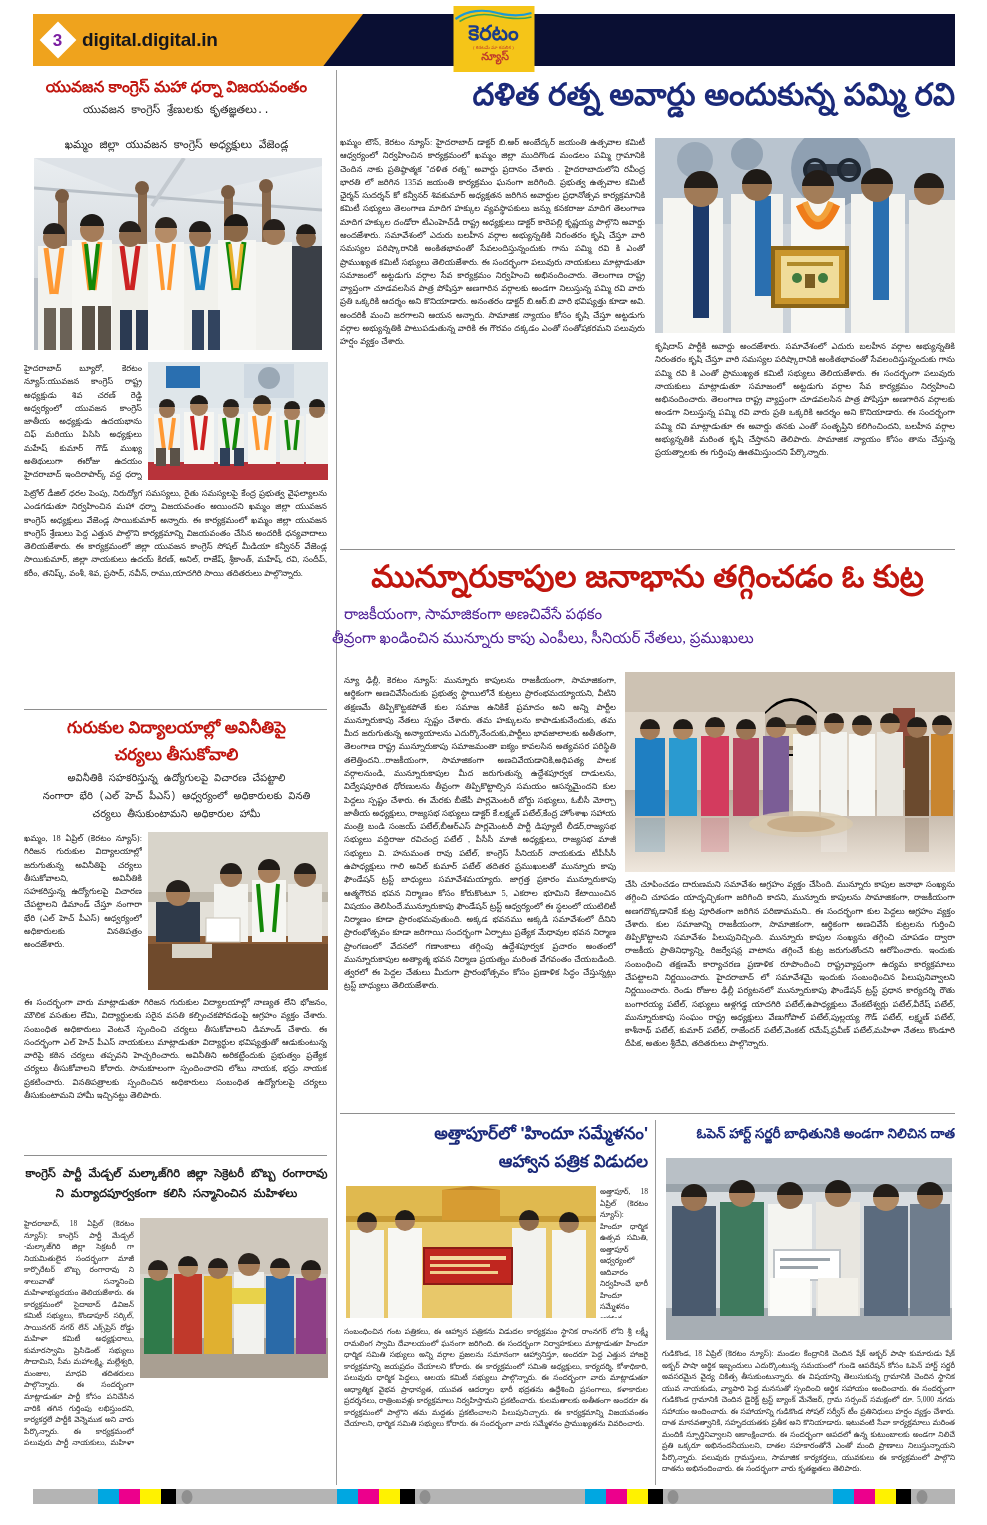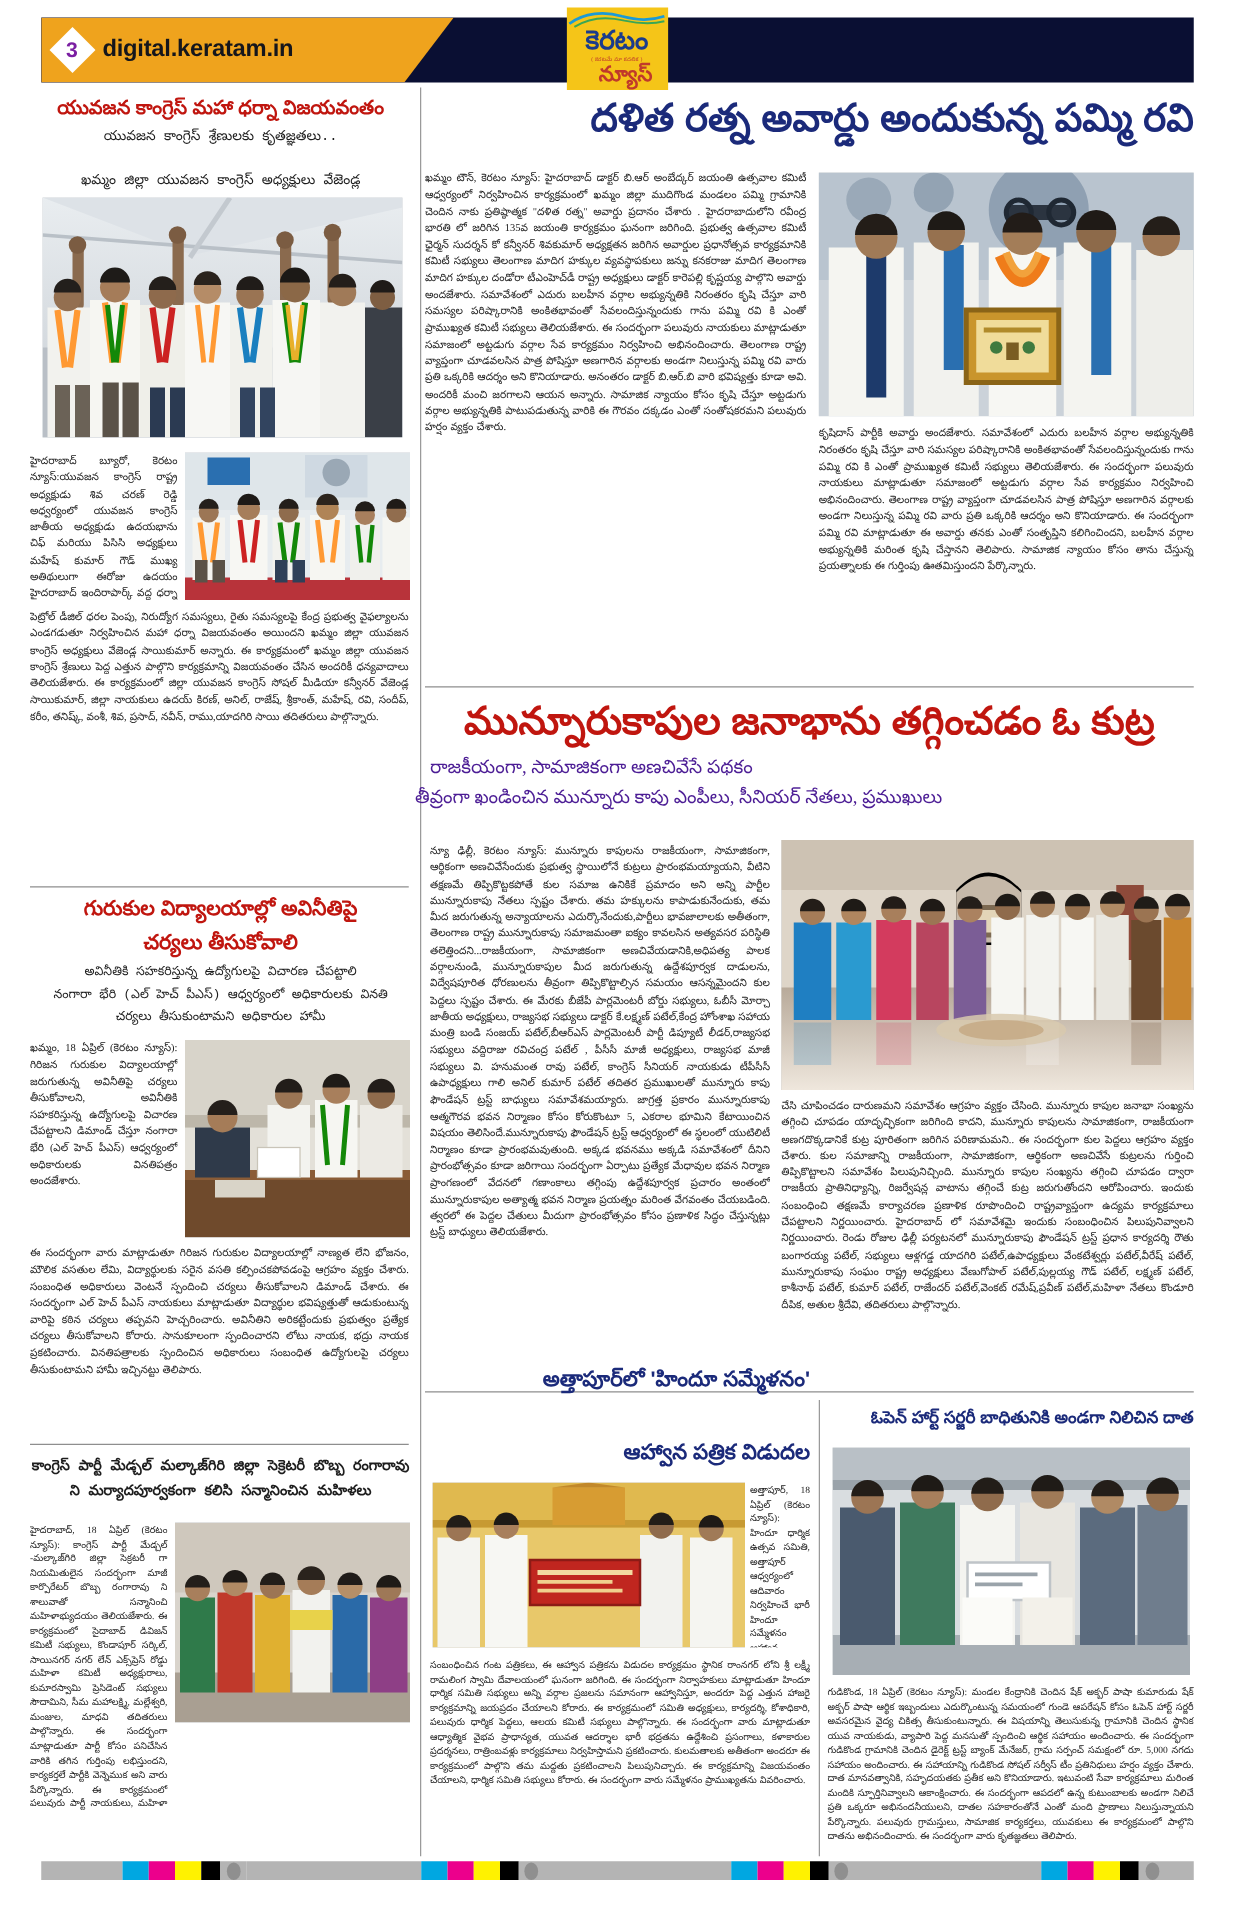--- a/index.html
+++ b/index.html
@@ -71,23 +71,23 @@
     font-family: "Liberation Sans", sans-serif;
     font-weight: bold; font-size: 21px; color: #1b3c8c;
     line-height: 1; margin-top: -1px;
   }
   .logo-tag {
     font-size: 4.5px; color: #c0392b; letter-spacing: .2px;
     margin-top: 2px; white-space: nowrap;
   }
   .logo-sub {
     font-family: "Liberation Sans", sans-serif;
-    font-weight: bold; font-size: 17px; color: #c0392b;
+    font-weight: bold; font-size: 11px; color: #c0392b;
     line-height: 1; margin-top: 0px; align-self: flex-end;
-    margin-right: 12px;
+    margin-right: 25px;
   }
 
   
   .vline { position: absolute; width: 1px; background: #9a9a9a; }
   .hline { position: absolute; height: 1px; background: #8e8e8e; }
 
   
   .hl-red-big {
     font-family: "Liberation Sans", sans-serif;
     font-weight: bold; color: #c0160f;
@@ -136,21 +136,21 @@
 </head>
 <body>
 
 <div id="page">
 
   <div class="masthead">
     <div class="mh-left">
       <div class="pagenum-diamond">
         <span>3</span>
       </div>
-      <div class="site-url">digital.keratam.in</div>
+      <div class="site-url">digital.digital.in</div>
     </div>
   </div>
 
   <div class="logo-box">
     <svg class="logo-wave" viewBox="0 0 80 15">
       <path d="M2 11 C14 2, 30 1, 44 5 C56 8, 66 9, 78 5" stroke="#1b9ad6" stroke-width="2.2" fill="none"></path>
       <path d="M6 13.5 C18 6, 32 5, 46 8.5 C58 11, 68 11.5, 78 9" stroke="#3aa655" stroke-width="1.6" fill="none"></path>
     </svg>
     <div class="logo-main">కెరటం</div>
     <div class="logo-tag">( కెరటమే మా కదలిక )</div>
@@ -489,21 +489,21 @@
 
       <ellipse cx="176" cy="152" rx="52" ry="13" fill="#d8c9ae" opacity="0.85"></ellipse>
       <ellipse cx="176" cy="152" rx="34" ry="8" fill="#c4a882" opacity="0.8"></ellipse>
     </svg>
   </div>
 
   <div class="body-text" style="position:absolute; left:344px; top:674px; width:272px; height:430px; overflow:hidden;">న్యూ ఢిల్లీ, కెరటం న్యూస్: మున్నూరు కాపులను రాజకీయంగా, సామాజికంగా, ఆర్థికంగా అణచివేసేందుకు ప్రభుత్వ స్థాయిలోనే కుట్రలు ప్రారంభమయ్యాయని, వీటిని తక్షణమే తిప్పికొట్టకపోతే కుల సమాజ ఉనికికే ప్రమాదం అని అన్ని పార్టీల మున్నూరుకాపు నేతలు స్పష్టం చేశారు. తమ హక్కులను కాపాడుకునేందుకు, తమ మీద జరుగుతున్న అన్యాయాలను ఎదుర్కొనేందుకు,పార్టీలు భావజాలాలకు అతీతంగా, తెలంగాణ రాష్ట్ర మున్నూరుకాపు సమాజమంతా ఐక్యం కావలసిన అత్యవసర పరిస్థితి తలెత్తిందని...రాజకీయంగా, సామాజికంగా అణచివేయడానికి,అధిపత్య పాలక వర్గాలనుండి, మున్నూరుకాపుల మీద జరుగుతున్న ఉద్దేశపూర్వక దాడులను, విద్వేషపూరిత ధోరణులను తీవ్రంగా తిప్పికొట్టాల్సిన సమయం ఆసన్నమైందని కుల పెద్దలు స్పష్టం చేశారు. ఈ మేరకు బీజేపీ పార్లమెంటరీ బోర్డు సభ్యులు, ఓబీసీ మోర్చా జాతీయ అధ్యక్షులు, రాజ్యసభ సభ్యులు డాక్టర్ కే.లక్ష్మణ్ పటేల్,కేంద్ర హోంశాఖ సహాయ మంత్రి బండి సంజయ్ పటేల్,బీఆర్ఎస్ పార్లమెంటరీ పార్టీ డిప్యూటీ లీడర్,రాజ్యసభ సభ్యులు వద్దిరాజు రవిచంద్ర పటేల్ , పీసీసీ మాజీ అధ్యక్షులు, రాజ్యసభ మాజీ సభ్యులు వి. హనుమంత రావు పటేల్, కాంగ్రెస్ సీనియర్ నాయకుడు టీపీసీసీ ఉపాధ్యక్షులు గాలి అనిల్ కుమార్ పటేల్ తదితర ప్రముఖులతో మున్నూరు కాపు ఫౌండేషన్ ట్రస్ట్ బాధ్యులు సమావేశమయ్యారు. జాగ్రత్త ప్రకారం మున్నూరుకాపు ఆత్మగౌరవ భవన నిర్మాణం కోసం కోరుకొంటూ 5, ఎకరాల భూమిని కేటాయించిన విషయం తెలిసిందే.మున్నూరుకాపు ఫౌండేషన్ ట్రస్ట్ ఆధ్వర్యంలో ఈ స్థలంలో యుటిలిటీ నిర్మాణం కూడా ప్రారంభమవుతుంది. అక్కడ భవనము అక్కడి సమావేశంలో దీనిని ప్రారంభోత్సవం కూడా జరిగాయి సందర్భంగా ఏర్పాటు ప్రత్యేక మేధావుల భవన నిర్మాణ ప్రాంగణంలో వేదనలో గణాంకాలు తగ్గింపు ఉద్దేశపూర్వక ప్రచారం అంతంలో మున్నూరుకాపుల అత్యాత్మ భవన నిర్మాణ ప్రయత్నం మరింత వేగవంతం చేయబడింది. త్వరలో ఈ పెద్దల చేతులు మీదుగా ప్రారంభోత్సవం కోసం ప్రణాళిక సిద్ధం చేస్తున్నట్లు ట్రస్ట్ బాధ్యులు తెలియజేశారు.</div>
 
   <div class="body-text" style="position:absolute; left:625px; top:878px; width:330px; height:228px; overflow:hidden;">చేసి చూపించడం దారుణమని సమావేశం ఆగ్రహం వ్యక్తం చేసింది. మున్నూరు కాపుల జనాభా సంఖ్యను తగ్గించి చూపడం యాదృచ్ఛికంగా జరిగింది కాదని, మున్నూరు కాపులను సామాజికంగా, రాజకీయంగా అణగదొక్కడానికే కుట్ర పూరితంగా జరిగిన పరిణామమని.. ఈ సందర్భంగా కుల పెద్దలు ఆగ్రహం వ్యక్తం చేశారు. కుల సమాజాన్ని రాజకీయంగా, సామాజికంగా, ఆర్థికంగా అణచివేసే కుట్రలను గుర్తించి తిప్పికొట్టాలని సమావేశం పిలుపునిచ్చింది. మున్నూరు కాపుల సంఖ్యను తగ్గించి చూపడం ద్వారా రాజకీయ ప్రాతినిధ్యాన్ని, రిజర్వేషన్ల వాటాను తగ్గించే కుట్ర జరుగుతోందని ఆరోపించారు. ఇందుకు సంబంధించి తక్షణమే కార్యాచరణ ప్రణాళిక రూపొందించి రాష్ట్రవ్యాప్తంగా ఉద్యమ కార్యక్రమాలు చేపట్టాలని నిర్ణయించారు. హైదరాబాద్ లో సమావేశమై ఇందుకు సంబంధించిన పిలుపునివ్వాలని నిర్ణయించారు. రెండు రోజుల ఢిల్లీ పర్యటనలో మున్నూరుకాపు ఫౌండేషన్ ట్రస్ట్ ప్రధాన కార్యదర్శి రౌతు బంగారయ్య పటేల్, సభ్యులు ఆళ్లగడ్డ యాదగిరి పటేల్,ఉపాధ్యక్షులు వేంకటేశ్వర్లు పటేల్,వీరేష్ పటేల్, మున్నూరుకాపు సంఘం రాష్ట్ర అధ్యక్షులు వేణుగోపాల్ పటేల్,పుల్లయ్య గౌడ్ పటేల్, లక్ష్మణ్ పటేల్, కాశీనాథ్ పటేల్, కుమార్ పటేల్, రాజేందర్ పటేల్,వెంకట్ రమేష్,ప్రవీణ్ పటేల్,మహిళా నేతలు కొండూరి దీపిక, అతుల శ్రీదేవి, తదితరులు పాల్గొన్నారు.</div>
 
-  <div class="hl-blue-big" style="position:absolute; left:342px; top:1094px; width:306px; font-size:17px;">అత్తాపూర్‌లో 'హిందూ సమ్మేళనం'</div>
+  <div class="hl-blue-big" style="position:absolute; left:342px; top:1124px; width:306px; font-size:17px;">అత్తాపూర్‌లో 'హిందూ సమ్మేళనం'</div>
   <div class="hl-blue-big" style="position:absolute; left:342px; top:1152px; width:306px; font-size:17px;">ఆహ్వాన పత్రిక విడుదల</div>
 
   <div class="photo" style="left:346px; top:1186px; width:250px; height:132px;">
     <svg viewBox="0 0 250 132" preserveAspectRatio="xMidYMid slice">
       <rect width="250" height="132" fill="#e8c86a"></rect>
       <rect width="250" height="36" fill="#e0b94f"></rect>
       <rect x="0" y="30" width="250" height="6" fill="#c79a33"></rect>
 
       <rect x="96" y="4" width="58" height="30" fill="#d79c32"></rect>
       <path d="M96 4 l29 -4 l29 4 z" fill="#c2882a"></path>

